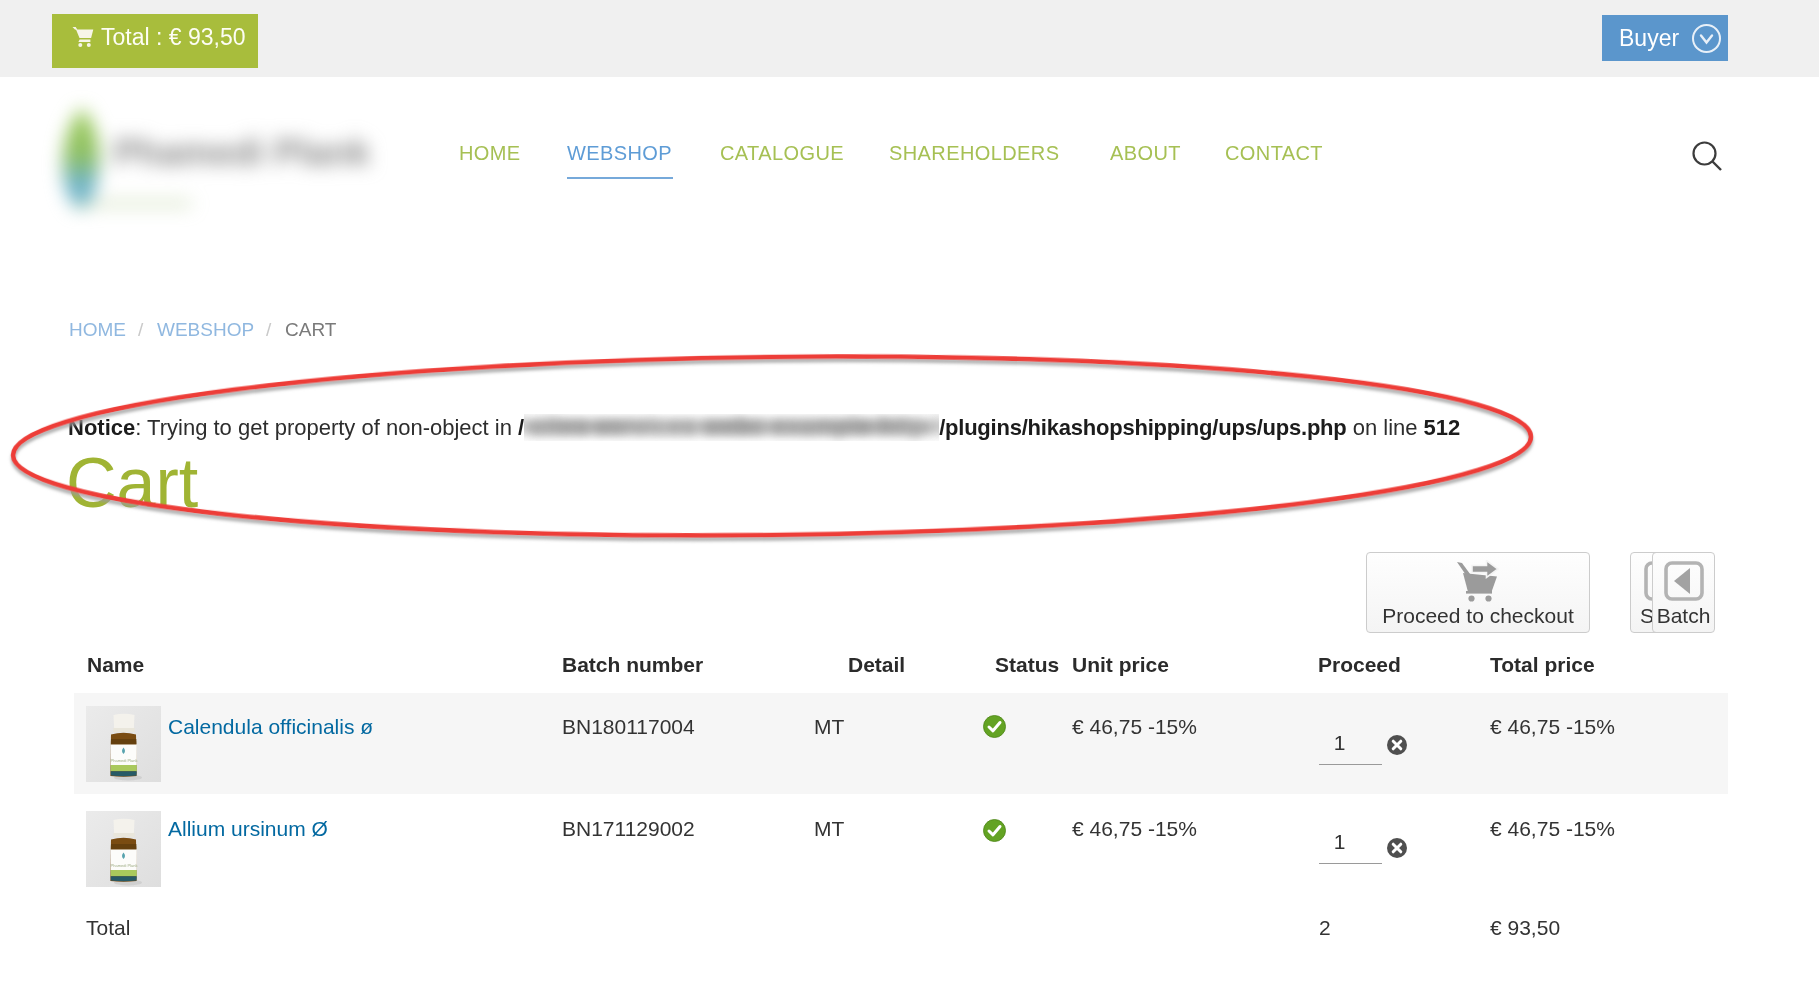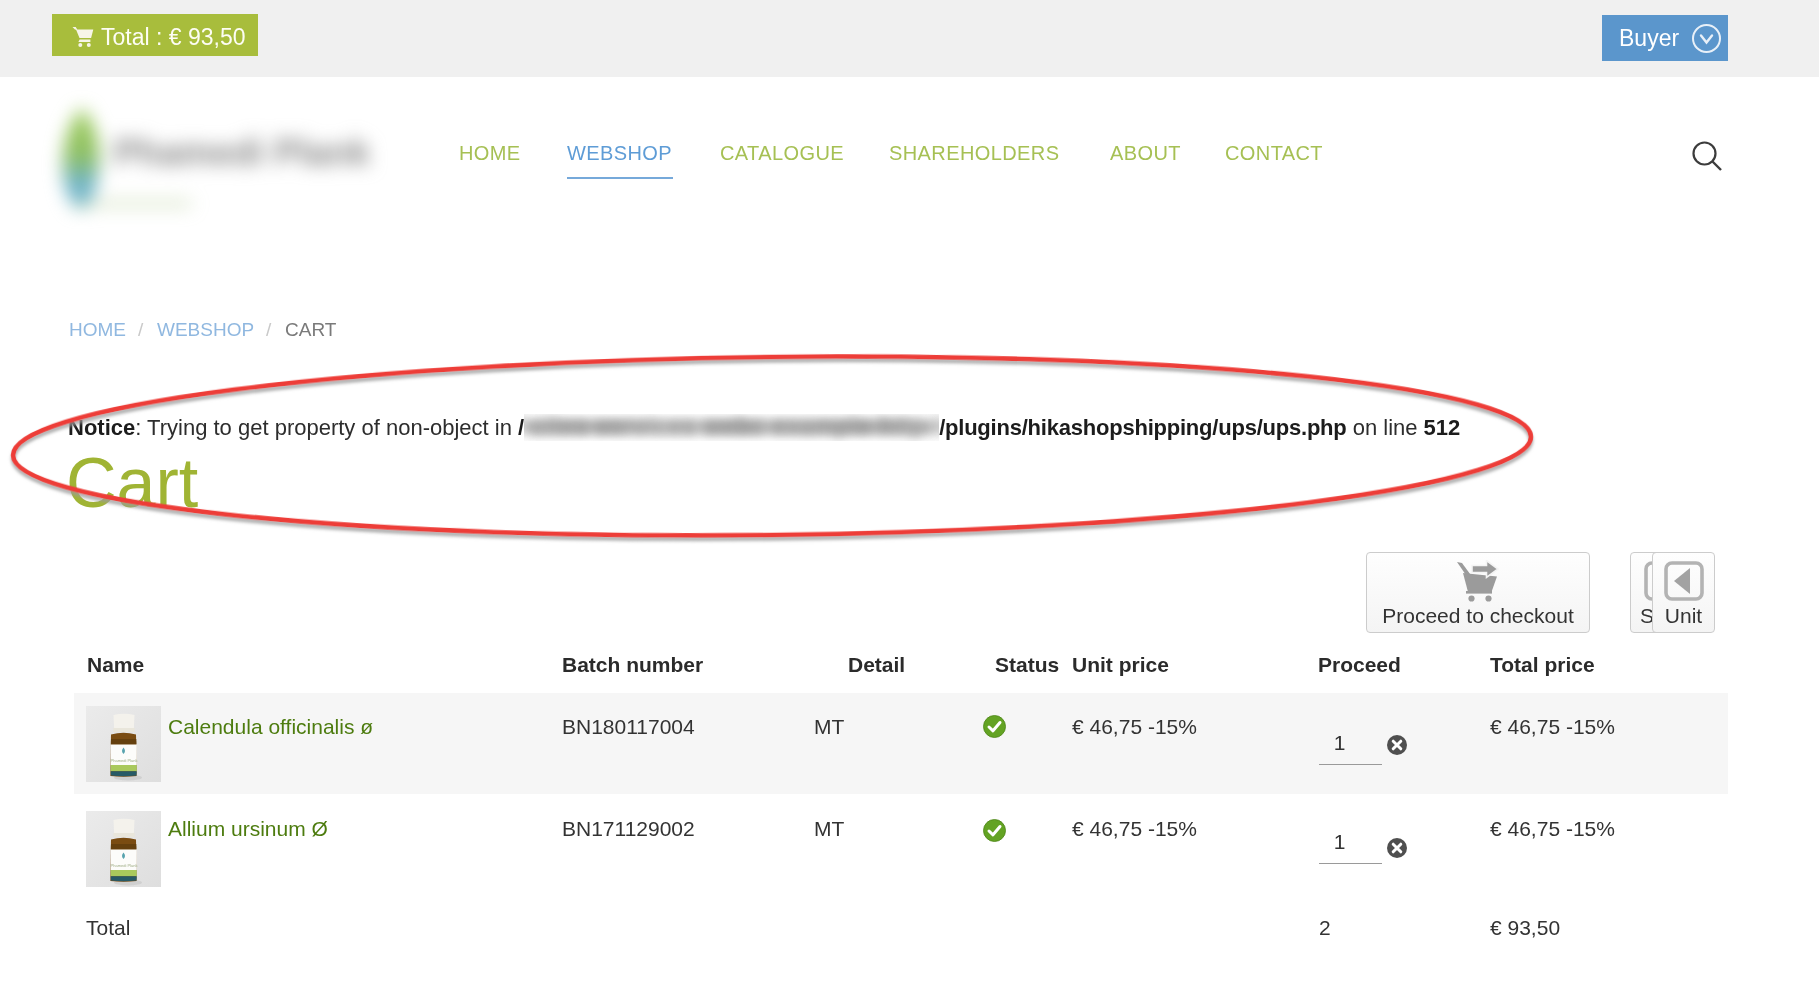--- a/index.html
+++ b/index.html
@@ -1,20 +1,20 @@
 <!DOCTYPE html>
 <html><head>
 <meta charset="utf-8">
 <style>
   html,body{margin:0;padding:0;width:1819px;height:1007px;background:#fff;
     font-family:"Liberation Sans",sans-serif;overflow:hidden;position:relative;}
   .abs{position:absolute;}
   
   .topbar{position:absolute;left:0;top:0;width:1819px;height:77px;background:#f0f0f0;}
-  .cartbtn{position:absolute;left:52px;top:14px;width:206px;height:42px;background:#a8bd3c;}
+  .cartbtn{position:absolute;left:52px;top:14px;width:206px;height:54px;background:#a8bd3c;}
   .cartbtn .txt{position:absolute;left:49px;top:0;height:46px;line-height:47px;color:#fdfdf4;font-size:23px;}
   .buyerbtn{position:absolute;left:1602px;top:15px;width:126px;height:46px;background:#5b96cc;}
   .buyerbtn .txt{position:absolute;left:17px;top:0;height:46px;line-height:47px;color:#fff;font-size:23px;text-align:center;}
   
   .logo{position:absolute;left:50px;top:112px;width:310px;height:90px;filter:blur(9px);}
   
   .nav a{position:absolute;top:143px;font-size:20px;letter-spacing:.4px;line-height:20px;color:#a6c054;text-decoration:none;}
   .nav a.sel{color:#5e9cd6;}
   .navline{position:absolute;left:567px;top:177px;width:106px;height:2px;background:#76a9da;}
   
@@ -32,21 +32,21 @@
   .carthead{position:absolute;left:66px;top:448px;font-size:70px;line-height:70px;color:#a0b434;}
   
   .hkbtn{position:absolute;top:552px;height:81px;border:1px solid #ccc;border-radius:4px;
      background:linear-gradient(#fefefe,#f4f4f4);box-sizing:border-box;text-align:center;}
   .hkbtn .lbl{position:absolute;bottom:4px;left:0;right:0;font-size:21px;color:#333;white-space:nowrap;}
   .hkbtn svg{position:absolute;top:7px;left:50%;transform:translateX(-50%);}
   
   .th{position:absolute;top:654px;font-size:21px;font-weight:bold;color:#2b2b2b;line-height:21px;}
   .rowbg{position:absolute;left:74px;top:693px;width:1654px;height:101px;background:#f6f6f6;}
   .cell{position:absolute;font-size:21px;color:#333;line-height:21px;}
-  .plink{color:#4d7c0f;}
+  .plink{color:#0369a1;}
   .qinput{position:absolute;width:41px;border-bottom:1px solid #9a9a9a;font-size:21px;color:#333;text-align:center;}
 </style>
 </head>
 <body>
 
 <div class="topbar"></div>
 
 <div class="cartbtn">
   <svg class="abs" style="left:20px;top:12px" width="24" height="22" viewBox="0 0 24 22">
     <path d="M0.5 1 h3.2 l1.6 2.6 h16 l-2.2 8.4 h-11.6 l-3.4 -8.2 l-1.2 -0.2 z" fill="#f7f5e8"></path>
@@ -136,21 +136,21 @@
     <rect x="14" y="26" width="14" height="10" fill="none" stroke="#b3b3b3" stroke-width="3.2"></rect>
   </svg>
   <div class="lbl">Save</div>
 </div>
 
 <div class="hkbtn" style="left:1652px;width:63px;">
   <svg width="42" height="42" viewBox="0 0 42 42">
     <rect x="3" y="3" width="36" height="36" rx="6" fill="none" stroke="#b3b3b3" stroke-width="3.6"></rect>
     <path d="M27 8 L27 34 L11 21 Z" fill="#a2a2a2"></path>
   </svg>
-  <div class="lbl">Unit</div>
+  <div class="lbl">Batch</div>
 </div>
 
 <div class="th" style="left:87px">Name</div>
 <div class="th" style="left:562px">Batch number</div>
 <div class="th" style="left:848px">Detail</div>
 <div class="th" style="left:995px">Status</div>
 <div class="th" style="left:1072px">Unit price</div>
 <div class="th" style="left:1318px">Proceed</div>
 <div class="th" style="left:1490px">Total price</div>
 

